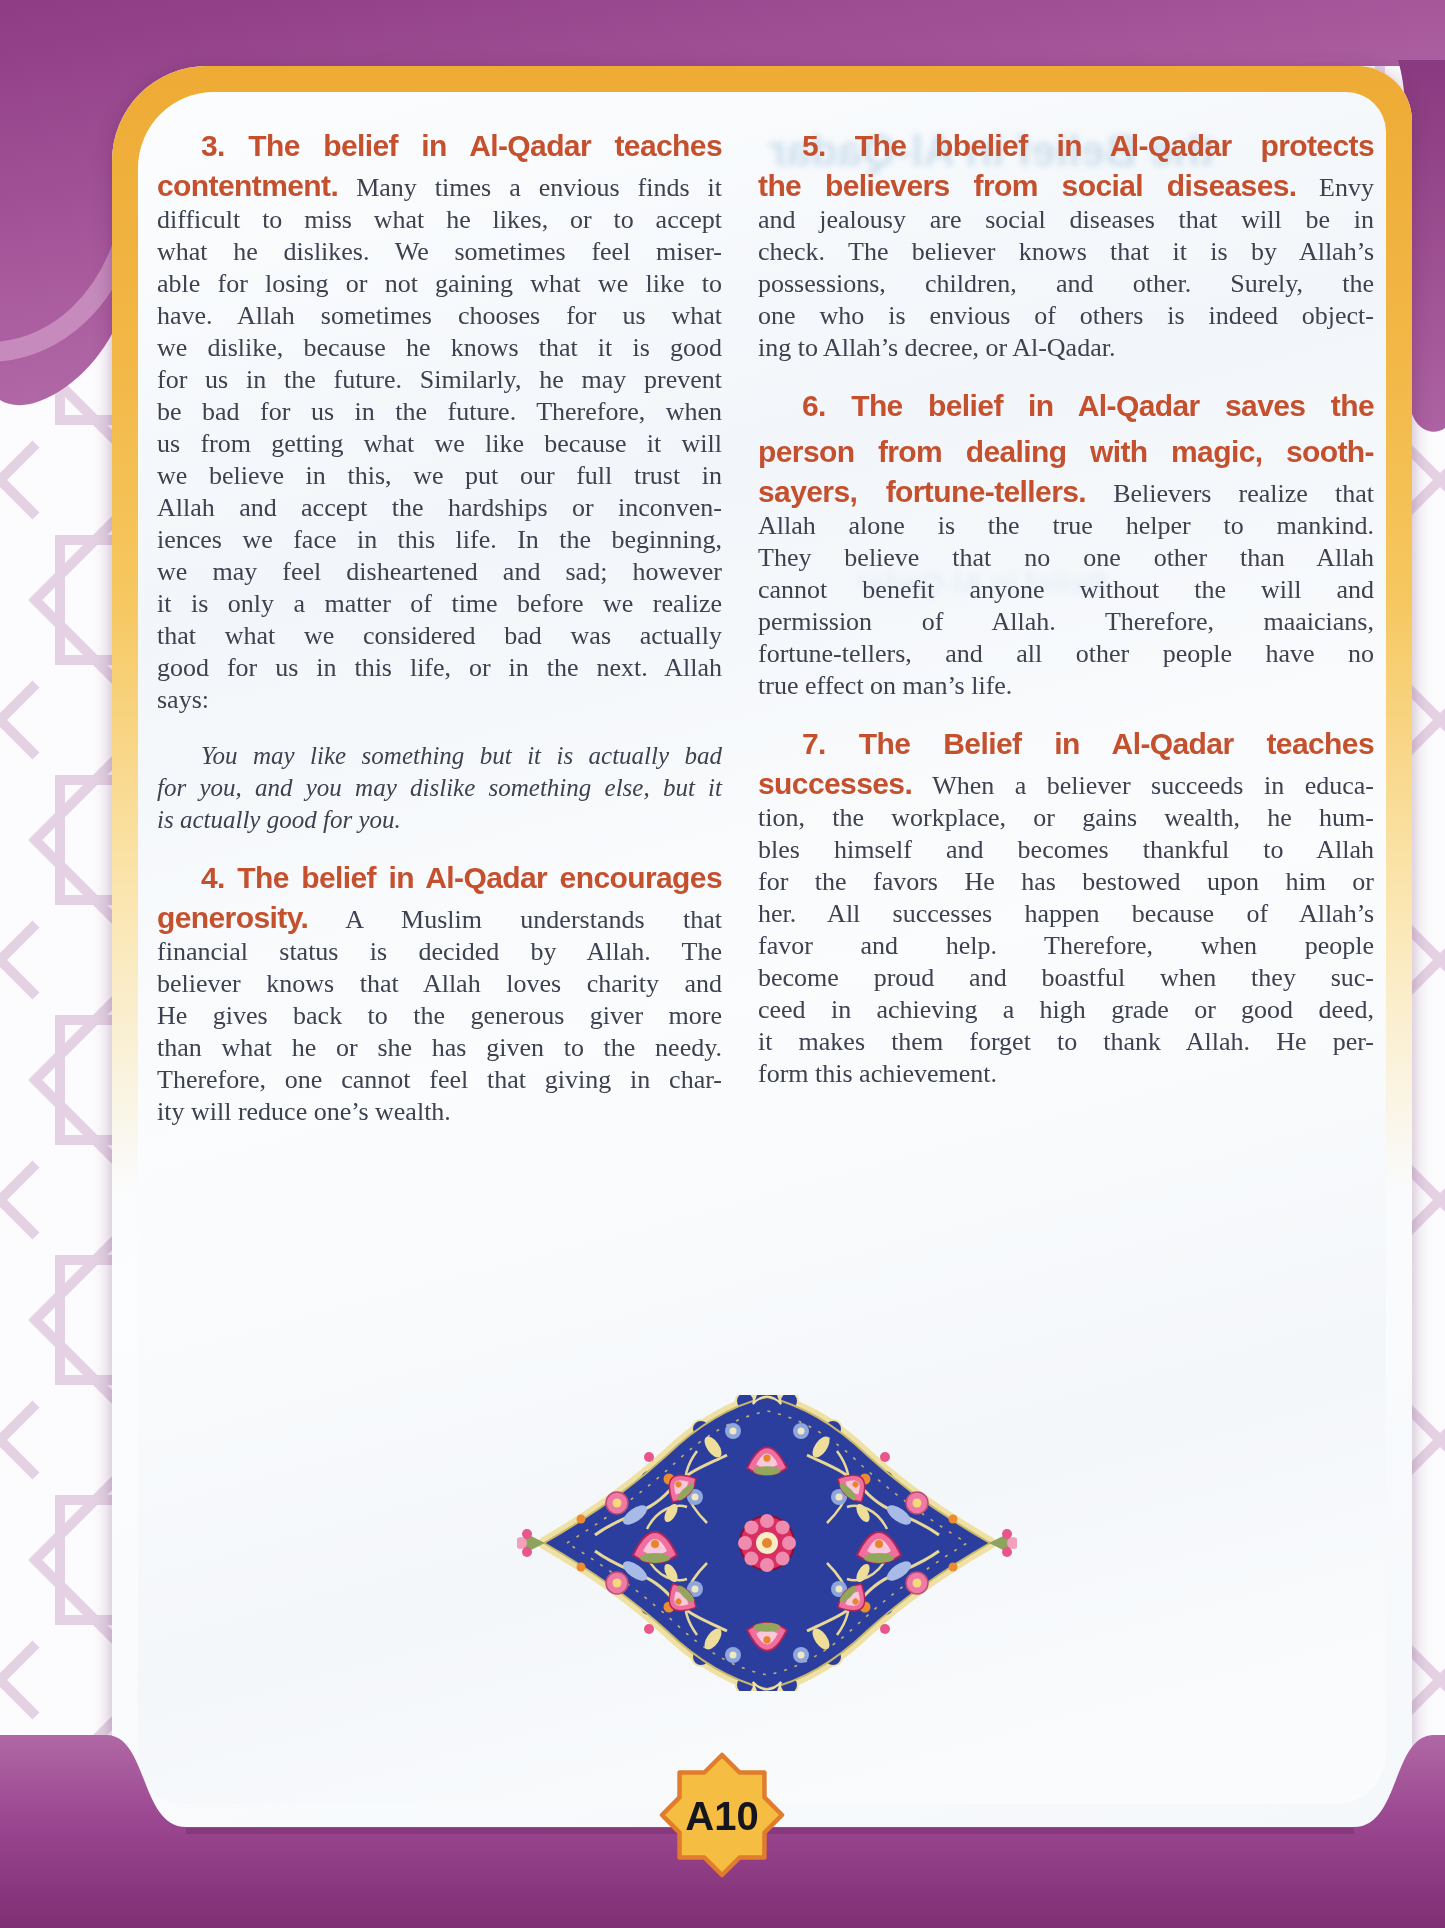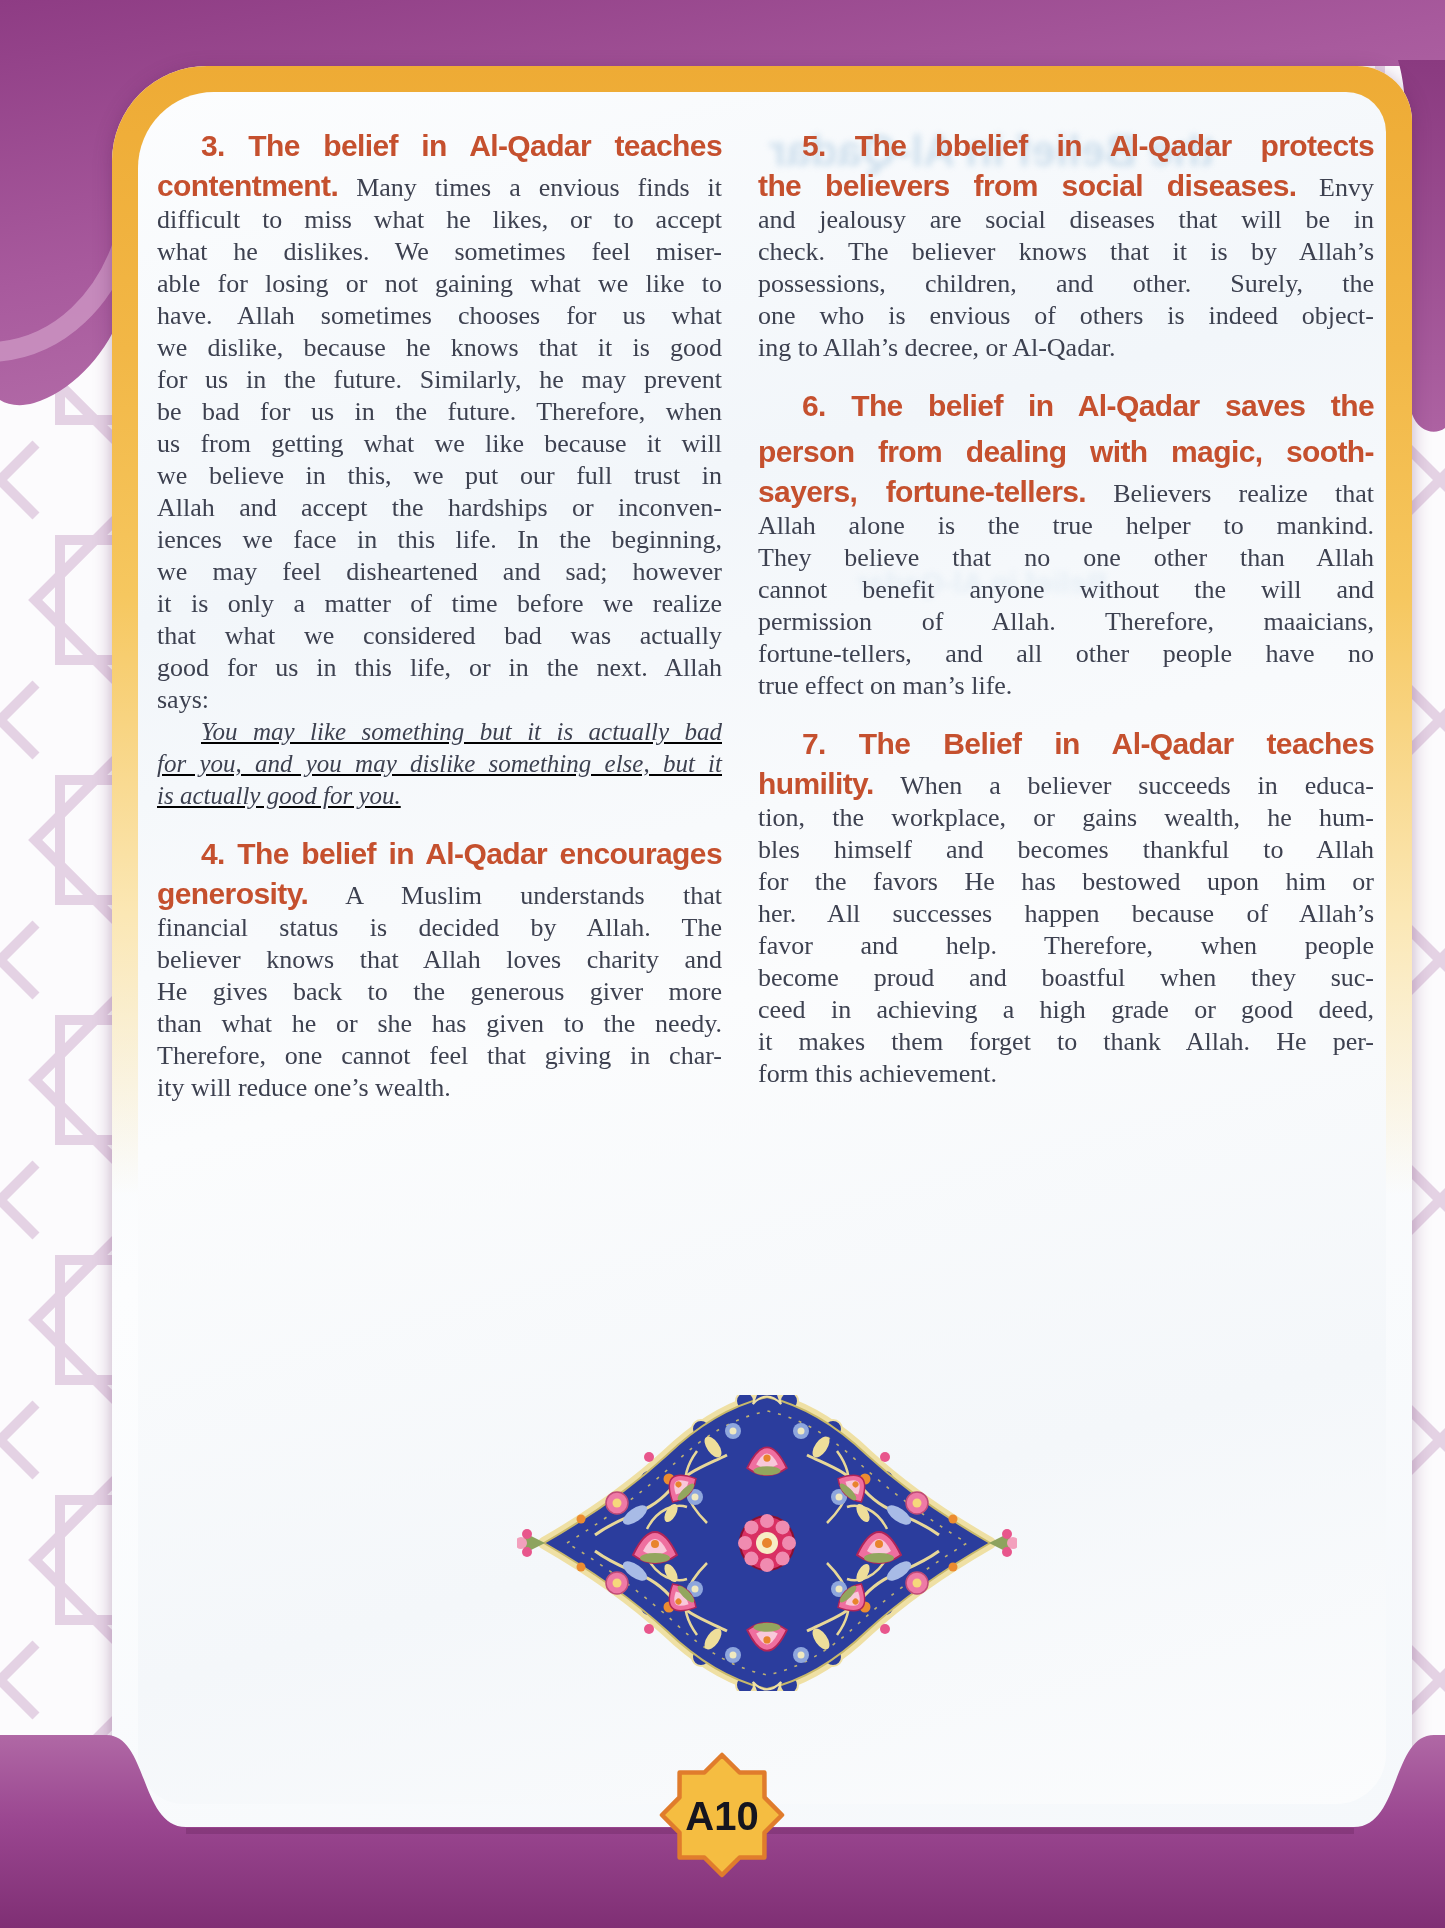--- a/index.html
+++ b/index.html
@@ -32,21 +32,21 @@
     font-family:"Liberation Sans", sans-serif; font-weight:bold;
     color:#8fb7d6; text-align:center; white-space:nowrap; pointer-events:none;
   }
   #ghost-title { left:500px; top:60px; width:760px; font-size:44px; opacity:.38; }
   #ghost-secondary { left:520px; top:500px; width:700px; font-size:30px; opacity:.14; }
   
   .column { position:absolute; top:58px; }
   #left-column  { left:45px;  width:565px; }
   #right-column { left:646px; width:616px; }
   .para.section { margin-top:20px; }
-  .para.quote   { margin-top:0;text-decoration:underline; }
+  .para.quote   { margin-top:24px; }
   .line {
     font-size:26px; line-height:32px; color:#3d4150;
     text-align:justify; text-align-last:justify;
   }
   .line.first { text-indent:44px; }
   .line.last  { text-align-last:left; }
   .line.hline { line-height:44px; }
   .seg-h {
     font-family:"Liberation Sans", sans-serif; font-weight:bold;
     font-size:30px; letter-spacing:-0.6px; color:#c5502e;
@@ -161,21 +161,21 @@
           <div class="line"><span class="seg-h">sayers, fortune-tellers.</span><span class="seg-b"> Believers realize that</span></div>
           <div class="line"><span class="seg-b">Allah alone is the true helper to mankind.</span></div>
           <div class="line"><span class="seg-b">They believe that no one other than Allah</span></div>
           <div class="line"><span class="seg-b">cannot benefit anyone without the will and</span></div>
           <div class="line"><span class="seg-b">permission of Allah. Therefore, maaicians,</span></div>
           <div class="line"><span class="seg-b">fortune-tellers, and all other people have no</span></div>
           <div class="line last"><span class="seg-b">true effect on man’s life.</span></div>
         </div>
         <div class="para section">
           <div class="line first hline"><span class="seg-h">7. The Belief in Al-Qadar teaches</span></div>
-          <div class="line"><span class="seg-h">humility.</span><span class="seg-b"> When a believer succeeds in educa-</span></div>
+          <div class="line"><span class="seg-h">successes.</span><span class="seg-b"> When a believer succeeds in educa-</span></div>
           <div class="line"><span class="seg-b">tion, the workplace, or gains wealth, he hum-</span></div>
           <div class="line"><span class="seg-b">bles himself and becomes thankful to Allah</span></div>
           <div class="line"><span class="seg-b">for the favors He has bestowed upon him or</span></div>
           <div class="line"><span class="seg-b">her. All successes happen because of Allah’s</span></div>
           <div class="line"><span class="seg-b">favor and help. Therefore, when people</span></div>
           <div class="line"><span class="seg-b">become proud and boastful when they suc-</span></div>
           <div class="line"><span class="seg-b">ceed in achieving a high grade or good deed,</span></div>
           <div class="line"><span class="seg-b">it makes them forget to thank Allah. He per-</span></div>
           <div class="line last"><span class="seg-b">form this achievement.</span></div>
         </div>

